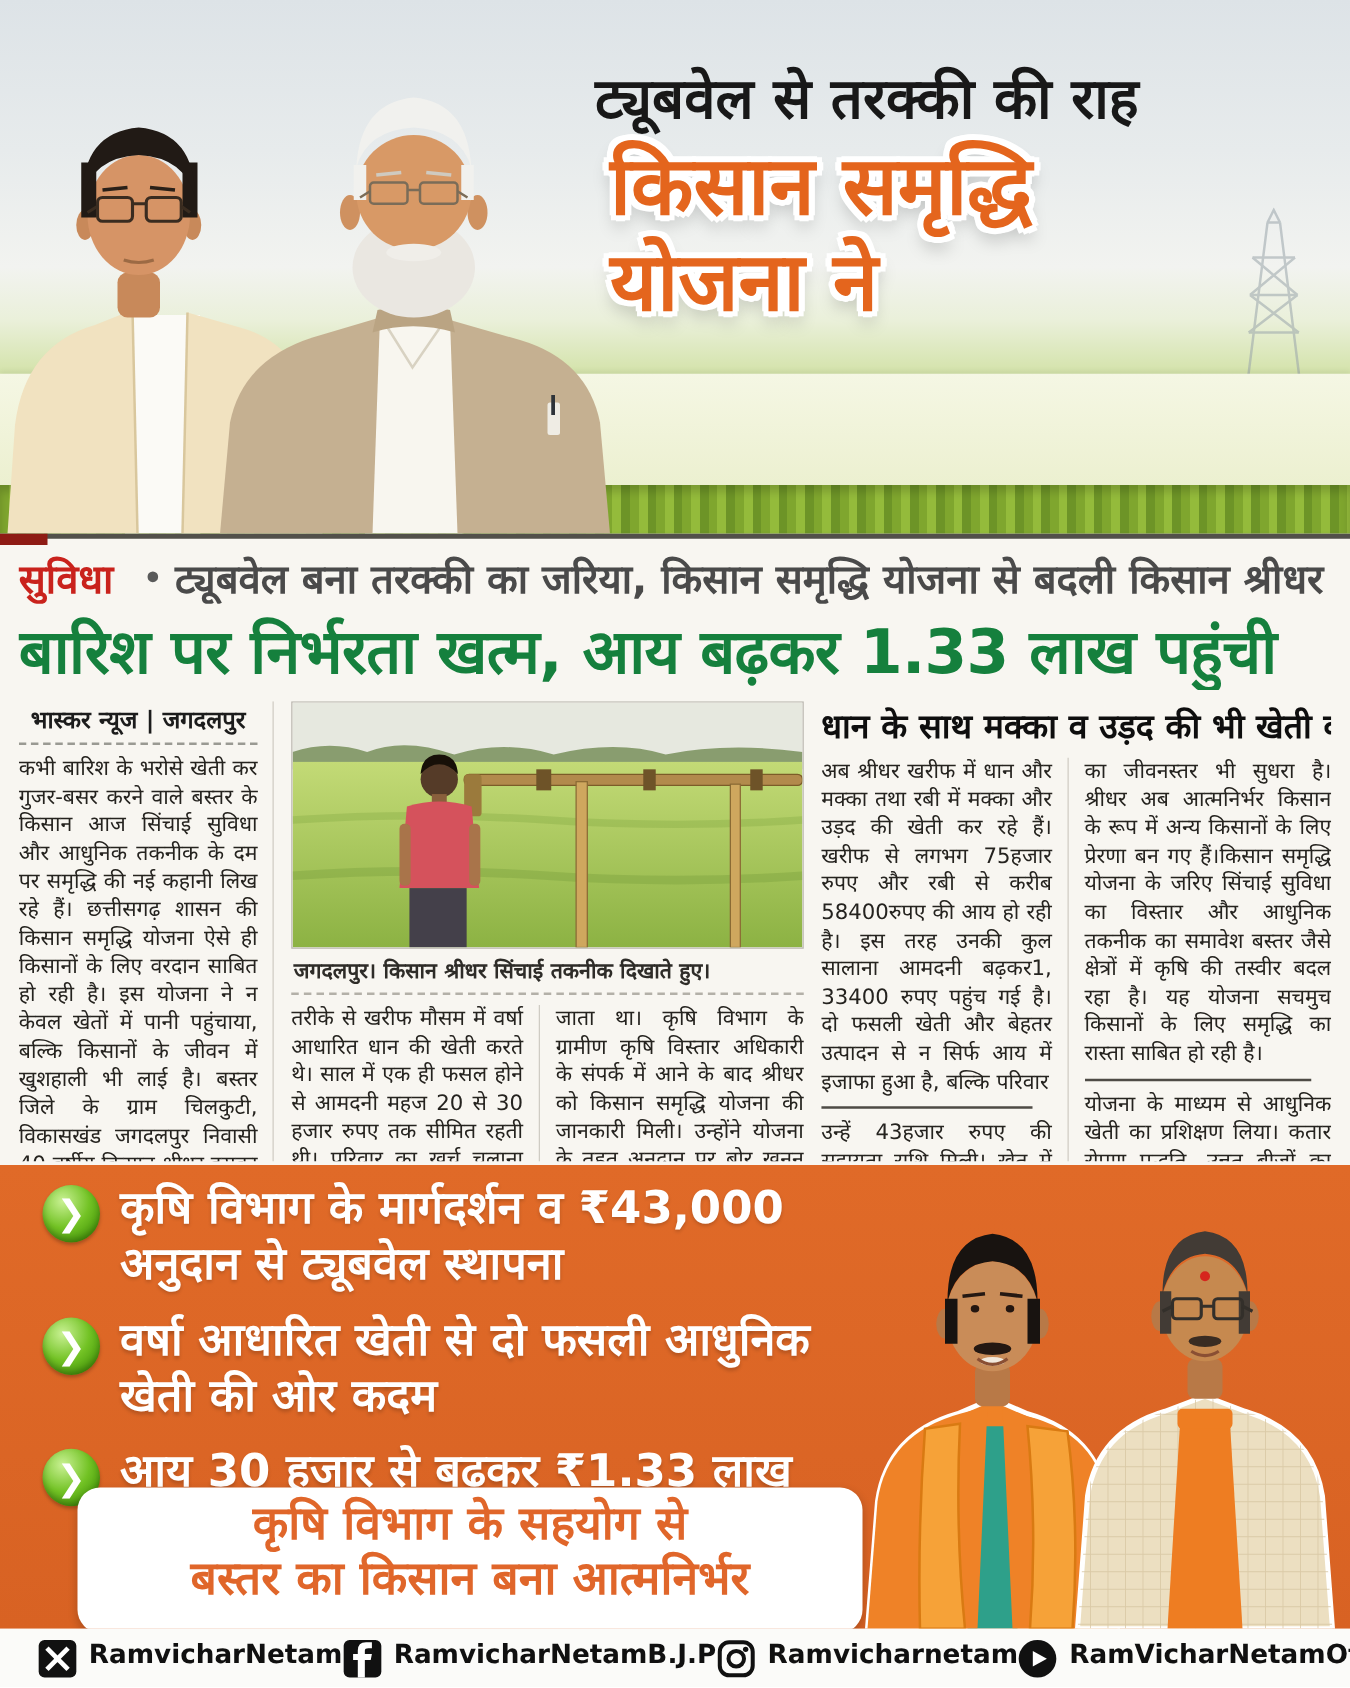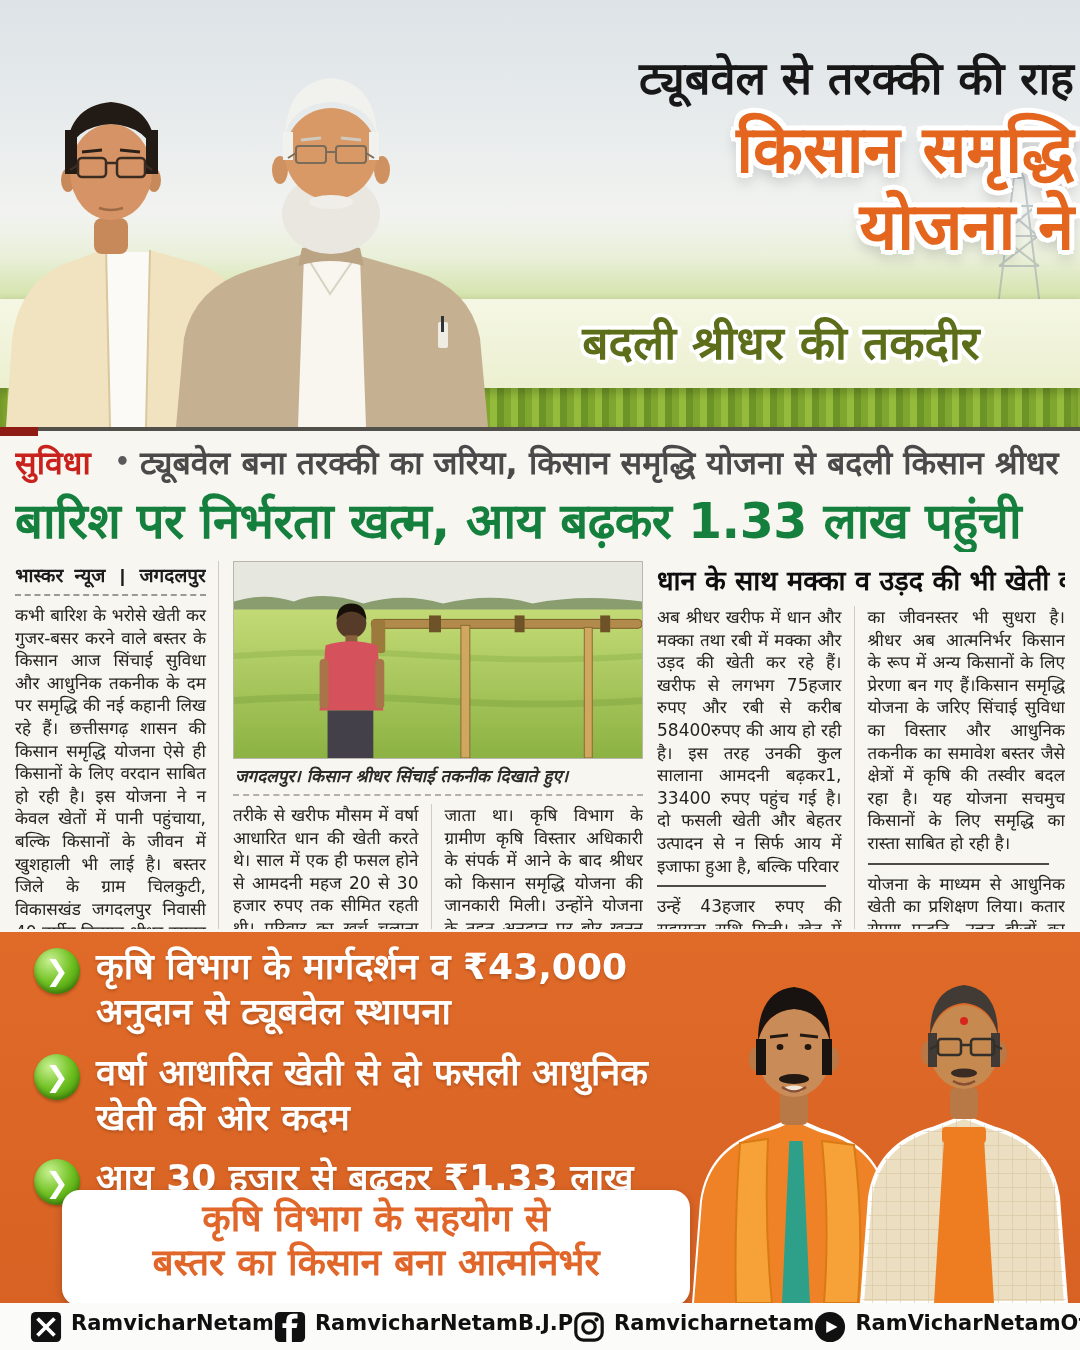--- a/index.html
+++ b/index.html
@@ -9,47 +9,47 @@
   
   .hero{position:absolute;left:0;top:0;width:1080px;height:427px;overflow:hidden;
     background:linear-gradient(180deg,#dde3e7 0%,#e7ebec 28%,#f2f3f0 50%,#eaf0da 60%,#cfe0a0 72%,#b0cd68 84%,#a2c159 100%);}
   .pylon{position:absolute;right:26px;top:166px;width:70px;height:140px;opacity:.55;}
   .band{position:absolute;left:0;top:299px;width:1080px;height:89px;
     background:linear-gradient(#f5f7e4,#ecf0d0);box-shadow:0 -2px 4px rgba(0,0,0,.06);}
   .grass{position:absolute;left:0;top:388px;width:1080px;height:39px;
     background:repeating-linear-gradient(90deg,#7fa62e 0 7px,#94bb3b 7px 14px,#6d9427 14px 21px),linear-gradient(#88ad33,#77992a);
     box-shadow:inset 0 5px 8px rgba(0,0,0,.18);}
   .hero-people{position:absolute;left:0;top:22px;width:520px;height:405px;}
-  .kicker{position:absolute;left:513px;right:6px;top:46px;text-align:right;
+  .kicker{position:absolute;left:476px;right:6px;top:46px;text-align:left;
     font-size:45px;font-weight:bold;color:#181818;}
-  .title{position:absolute;left:488px;right:6px;top:112px;text-align:right;
+  .title{position:absolute;left:488px;right:6px;top:112px;text-align:left;
     font-size:65px;line-height:1.18;font-weight:800;color:#e4651d;
     text-shadow:-4px -4px 0 #fff,4px -4px 0 #fff,-4px 4px 0 #fff,4px 4px 0 #fff,-5px 0 0 #fff,5px 0 0 #fff,0 -5px 0 #fff,0 5px 0 #fff,0 9px 14px rgba(0,0,0,.25);}
   .subtitle{position:absolute;left:488px;right:6px;top:310px;text-align:center;
     font-size:46px;font-weight:800;color:#5c6e1a;
     text-shadow:-3px -3px 0 #fff,3px -3px 0 #fff,-3px 3px 0 #fff,3px 3px 0 #fff,-4px 0 0 #fff,4px 0 0 #fff,0 -4px 0 #fff,0 4px 0 #fff;}
 
   
   .paper{position:absolute;left:0;top:427px;width:1080px;height:505px;background:#f8f6f1;
     border-top:4px solid #52504a;box-sizing:border-box;}
   .paper .red-accent{position:absolute;left:0;top:-4px;width:38px;height:9px;background:#8e1b14;}
   .strap{margin:9px 15px 0;font-size:32px;font-weight:bold;color:#4a4a4a;white-space:nowrap;overflow:hidden;}
   .strap .tag{color:#c9221c;margin-right:24px;}
   .strap .dot{color:#5a5a5a;margin-right:10px;font-size:24px;vertical-align:4px;}
   .headline{margin:3px 15px 9px;font-size:49px;font-weight:800;color:#15803d;
     letter-spacing:-0.5px;white-space:nowrap;overflow:hidden;}
   .paper-body{margin:0 15px;display:grid;grid-template-columns:204px 410px 1fr;column-gap:14px;height:368px;overflow:hidden;}
   .news{font-size:17px;line-height:1.33;text-align:justify;color:#25231f;margin:0;}
   .colA{border-right:1px solid #cfccc4;padding-right:12px;overflow:hidden;}
   .byline{font-size:19px;font-weight:bold;text-align:center;color:#1c1c1c;
-    padding:1px 0 6px;border-bottom:2px dashed #9a9a93;margin-bottom:8px;white-space:nowrap;overflow:hidden;font-family:Liberation Mono, monospace;}
+    padding:1px 0 6px;border-bottom:2px dashed #9a9a93;margin-bottom:8px;white-space:nowrap;overflow:hidden;}
   .photo{height:198px;border:1px solid #b9b6ae;box-sizing:border-box;overflow:hidden;}
   .photo svg{display:block;width:100%;height:100%;}
   .caption{font-size:17px;font-weight:bold;color:#2e2c28;padding:5px 2px 7px;
-    border-bottom:2px dashed #b3b0a8;white-space:nowrap;overflow:hidden;font-style:italic;}
+    border-bottom:2px dashed #b3b0a8;white-space:nowrap;overflow:hidden;}
   .midcols{display:grid;grid-template-columns:1fr 1fr;column-gap:13px;margin-top:8px;overflow:hidden;}
   .midcols .c1{border-right:1px solid #cfccc4;padding-right:12px;}
   .colRight{overflow:hidden;}
   .subhead{font-size:27px;font-weight:800;color:#0e0e0e;margin:0 0 8px;white-space:nowrap;overflow:hidden;}
   .rightcols{display:grid;grid-template-columns:1fr 1fr;column-gap:13px;overflow:hidden;}
   .rightcols .c1{border-right:1px solid #cfccc4;padding-right:12px;}
   .rule{border:none;border-top:2px solid #4e4b45;margin:8px 16px 8px 0;}
 
   
   .cta{position:absolute;left:0;top:932px;width:1080px;height:371px;
@@ -137,21 +137,20 @@
         </g>
         <path d="M301,118 L321,116 M341,116 L361,118" stroke="#cfcac0" stroke-width="3" fill="none"></path>
       </g>
     </svg>
 
     <div class="kicker">ट्यूबवेल से तरक्की की राह</div>
     <div class="title">
       <div>किसान समृद्धि</div>
       <div>योजना ने</div>
     </div>
-    <div class="subtitle">बदली श्रीधर की तकदीर</div>
   </section>
 
   <section class="paper">
     <div class="red-accent"></div>
     <div class="strap">
       <span class="tag">सुविधा</span><span class="dot">•</span><span>ट्यूबवेल बना तरक्की का जरिया, किसान समृद्धि योजना से बदली किसान श्रीधर की तकदीर</span>
     </div>
     <div class="headline">बारिश पर निर्भरता खत्म, आय बढ़कर 1.33 लाख पहुंची</div>
 
     <div class="paper-body">

